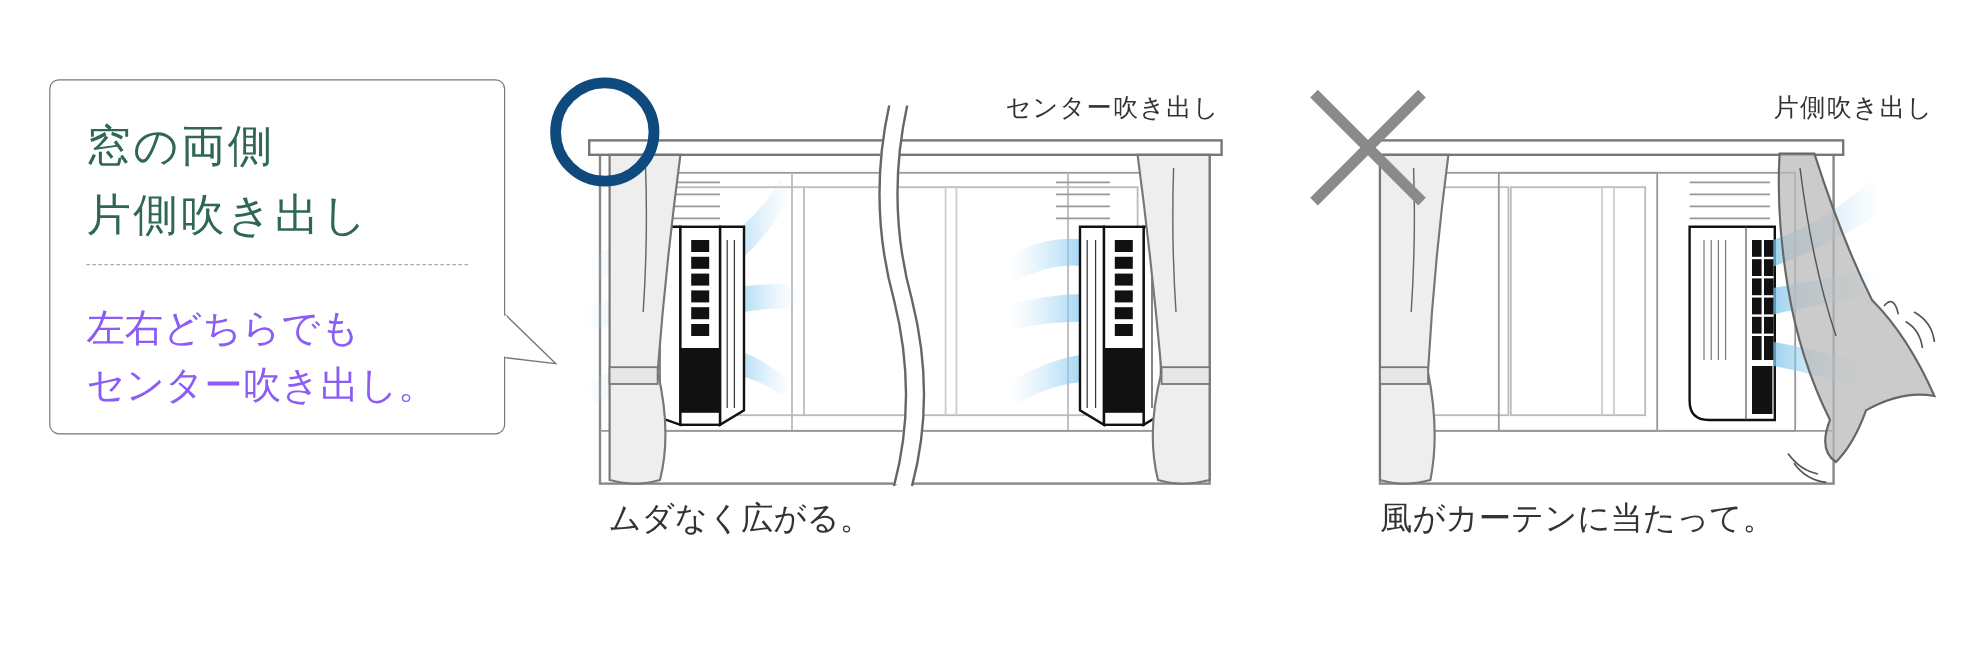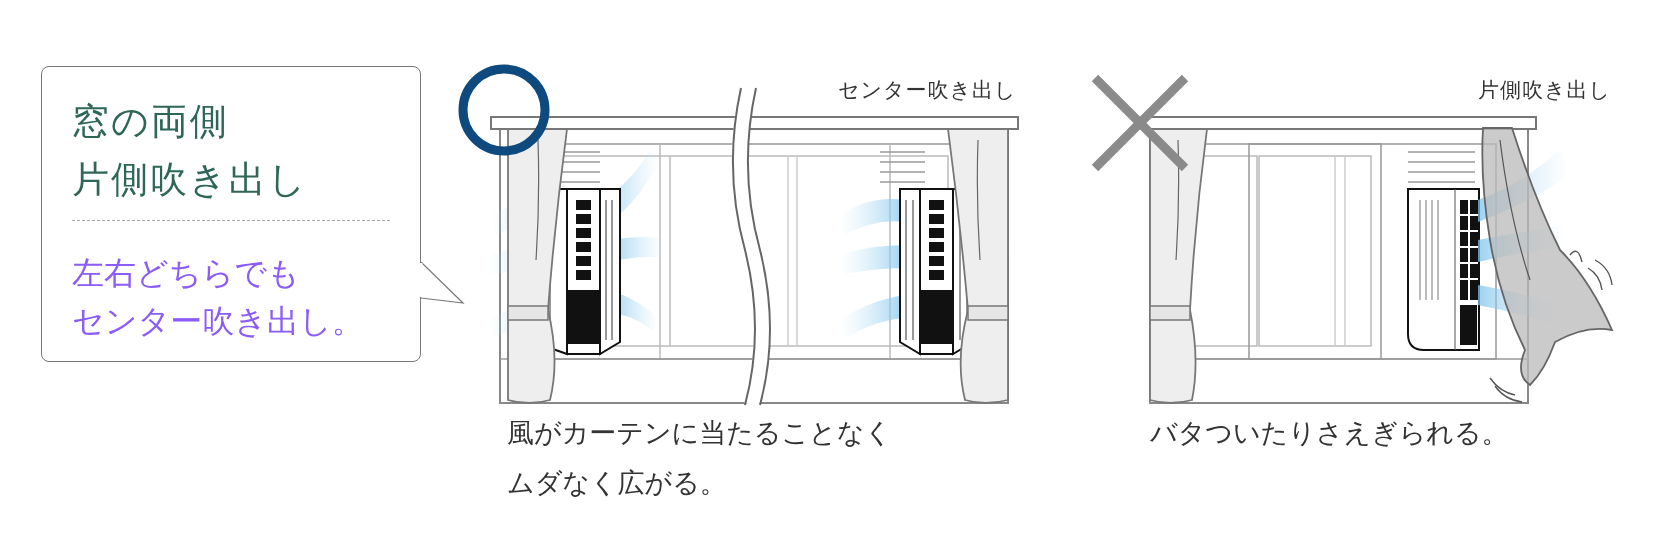--- a/index.html
+++ b/index.html
@@ -228,18 +228,17 @@
       <line x1="1095" y1="78" x2="1185" y2="168"></line>
       <line x1="1185" y1="78" x2="1095" y2="168"></line>
     </g>
   </g>
 </svg>
 
 <div class="label-sm" style="left:838px; top:76px;">センター吹き出し</div>
 <div class="label-sm" style="left:1478px; top:76px;">片側吹き出し</div>
 
 <div class="caption" style="left:507px; top:408px;">
-  <div>風がカーテンに当たることなく</div>
   <div>ムダなく広がる。</div>
 </div>
 <div class="caption" style="left:1150px; top:408px;">
-  <div>バタついたりさえぎられる。</div>
+  <div>風がカーテンに当たって。</div>
 </div>
 
 </body></html>

